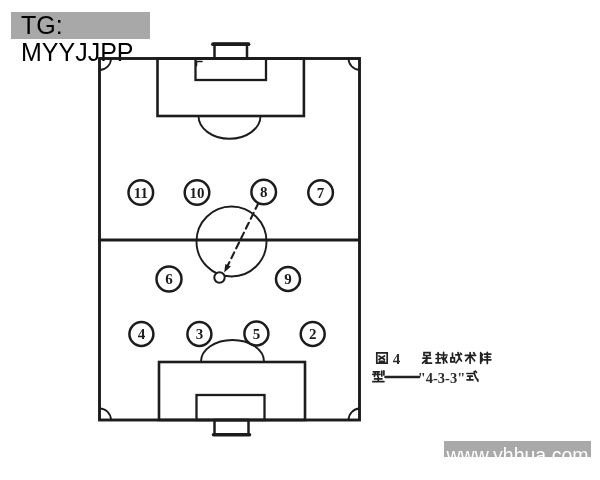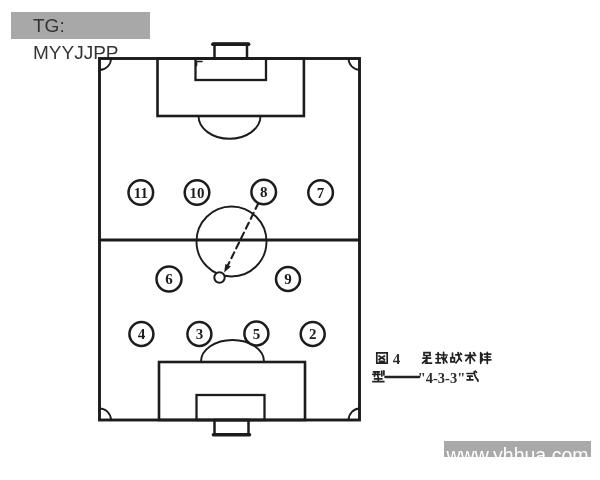--- a/index.html
+++ b/index.html
@@ -1,19 +1,19 @@
 <!DOCTYPE html>
 <html><head>
 <meta charset="utf-8">
 <style>
   html,body{margin:0;padding:0;}
   body{width:600px;height:480px;background:#ffffff;position:relative;overflow:hidden;filter:grayscale(1);
        font-family:"Liberation Sans", sans-serif;}
   .tag{position:absolute;left:11px;top:12px;width:139px;height:27px;background:#a8a8a8;
-       color:#701a75;font-size:19px;line-height:27px;padding-left:22px;box-sizing:border-box;}
+       color:#000000;font-size:25px;line-height:27px;padding-left:10px;box-sizing:border-box;}
   .wm{position:absolute;left:444px;top:441px;width:147px;height:16px;background:#a9a9a9;
       color:#ffffff;font-size:19.5px;line-height:28px;text-align:center;}
 </style>
 </head>
 <body>
 
 <div class="tag">TG: MYYJJPP</div>
 
 <svg width="600" height="480" viewBox="0 0 600 480" style="position:absolute;left:0;top:0;filter:blur(0.35px);" fill="none" stroke="#1c1c1c" stroke-linecap="round">
 

